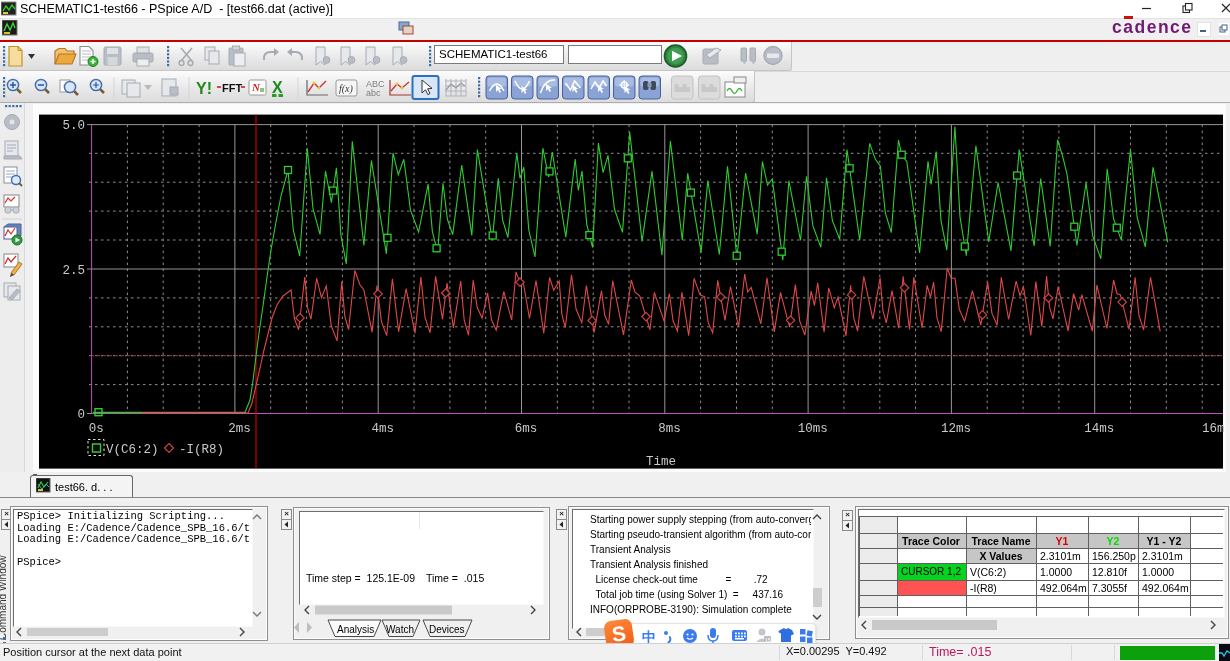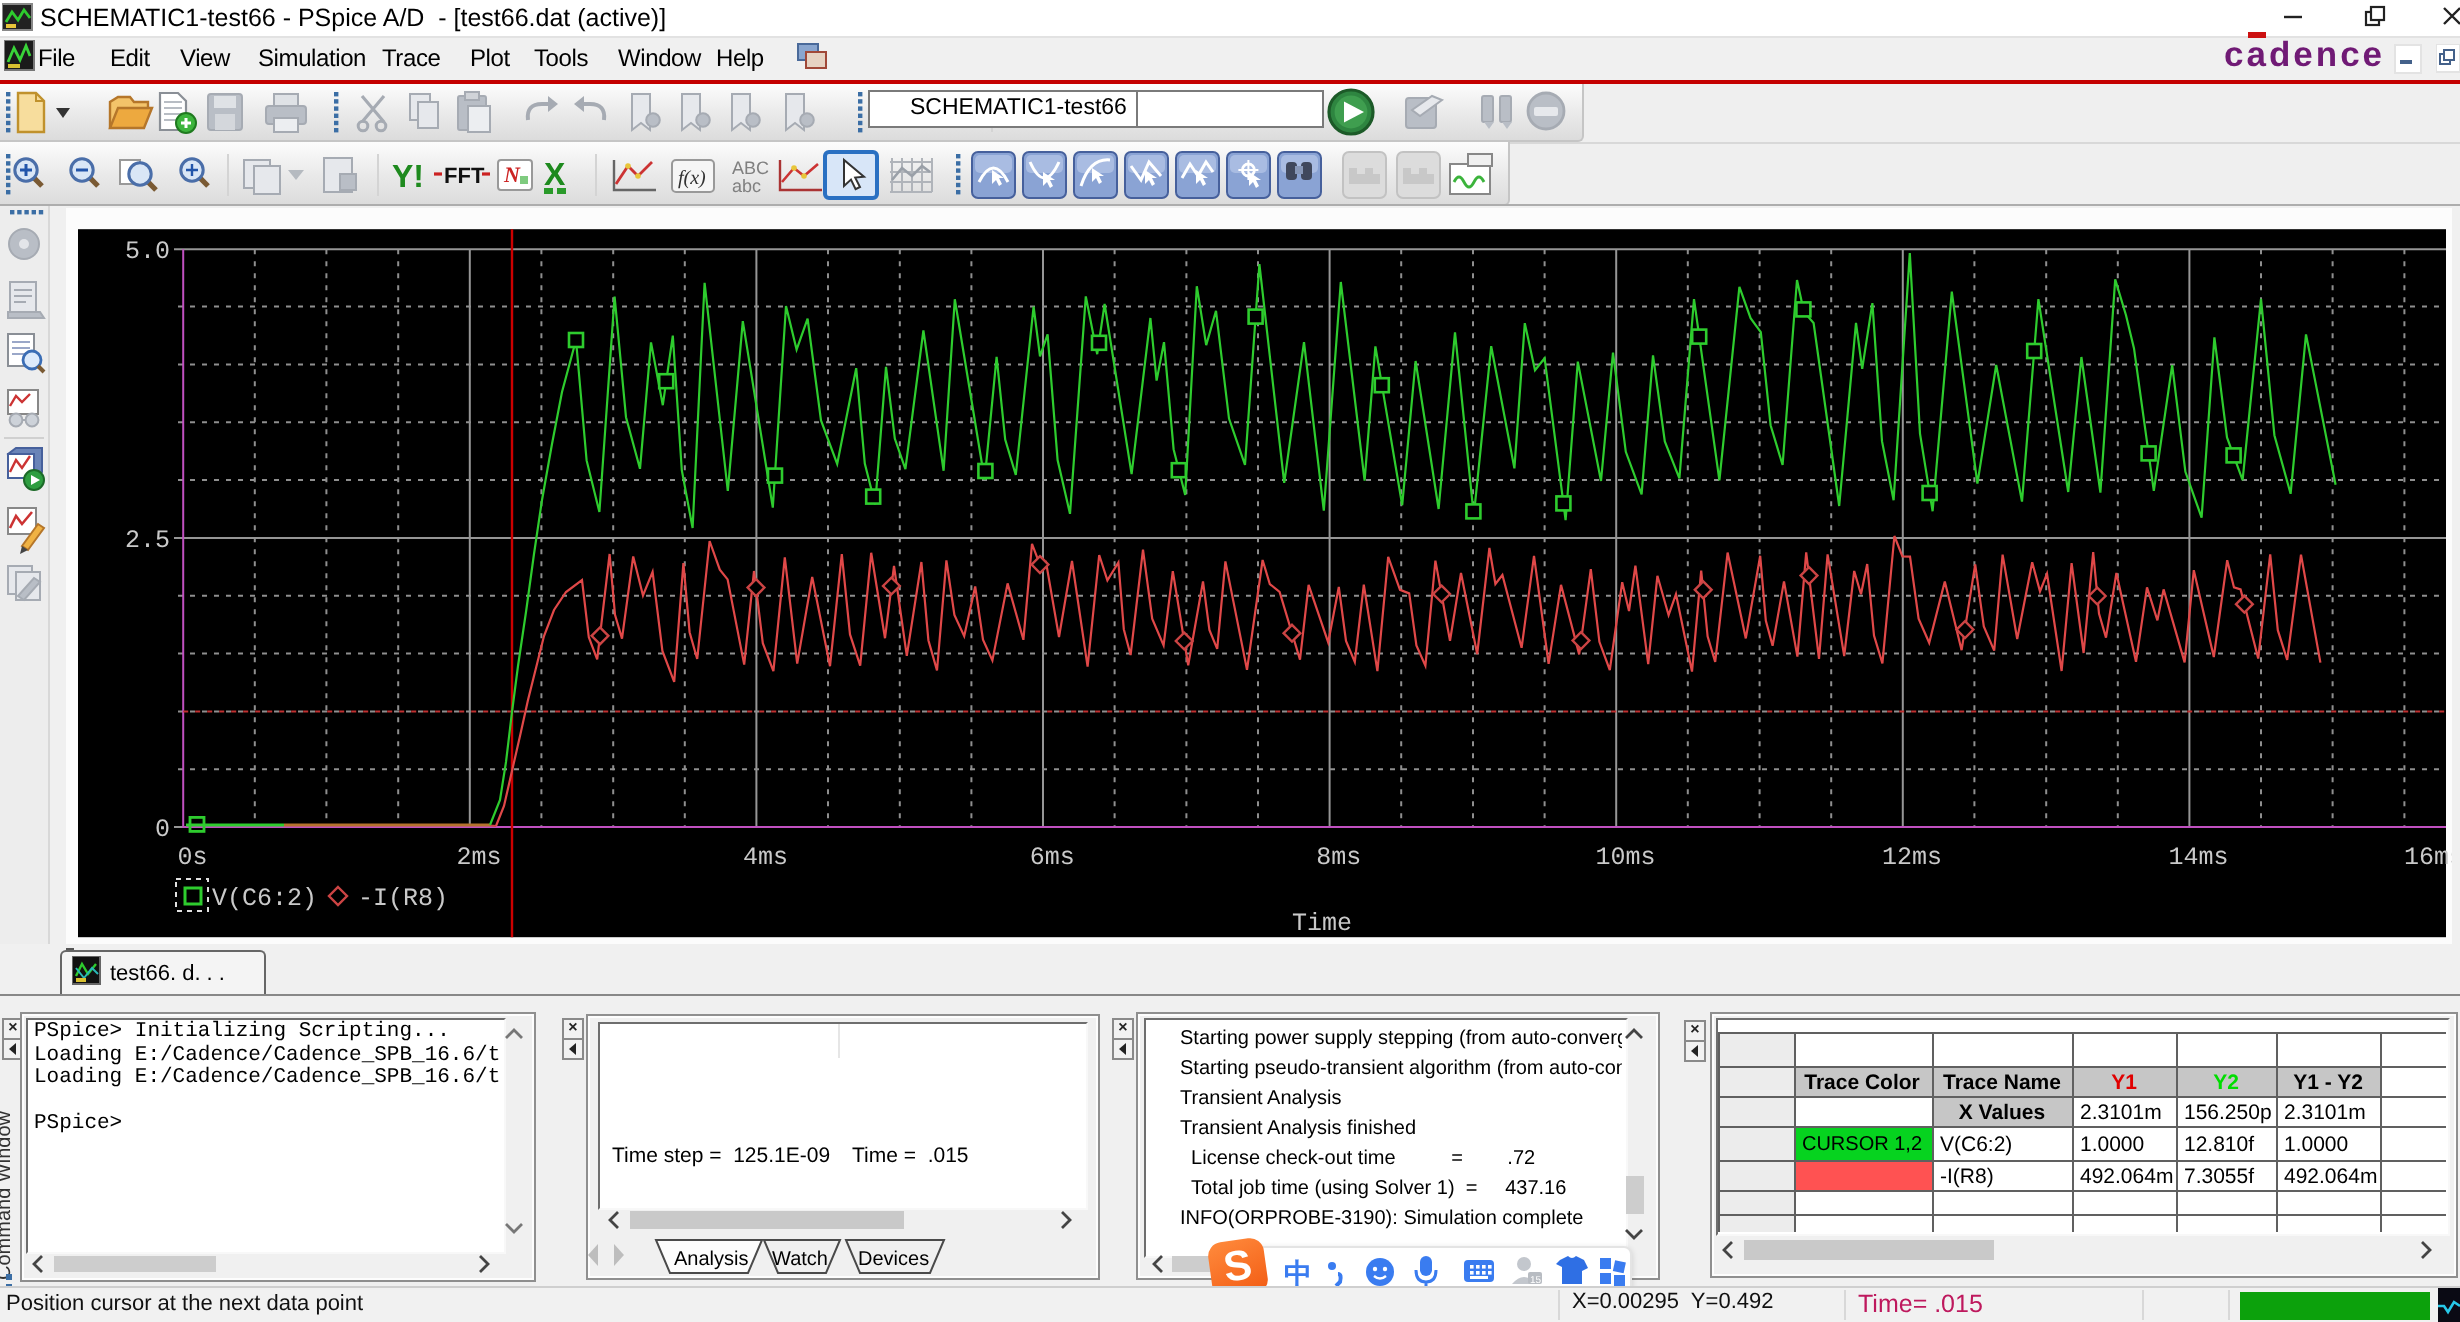--- a/index.html
+++ b/index.html
@@ -23,31 +23,20 @@
  <rect x="51.5" y="3.5" width="6.5" height="6.5" fill="#fff" stroke="#222" stroke-width="1.1"></rect>
  <path d="M88 4 L96 12 M96 4 L88 12" stroke="#222" stroke-width="1.2"></path>
 </svg>
 
 <div class="ab" style="left:0;top:18px;width:1230px;height:22px;background:#f0f0f0;border-top:1px solid #e2e2e2;"></div>
 <svg class="ab" style="left:2px;top:20px" width="16" height="16" viewBox="0 0 16 16">
  <rect x="0" y="0" width="15" height="15" fill="#1a1a1a" stroke="#777"></rect>
  <path d="M2 11 L5 4 L8 10 L11 3 L13 8" stroke="#39d439" stroke-width="1.4" fill="none"></path>
  <rect x="2" y="12" width="6" height="2" fill="#d8c030"></rect>
 </svg>
-<div class="ab" style="left:0;top:21.5px;width:1230px;height:18px;font-size:12px;letter-spacing:-0.2px;color:#000;">
- <span class="ab" style="left:19px;">File</span>
- <span class="ab" style="left:55px;">Edit</span>
- <span class="ab" style="left:90px;">View</span>
- <span class="ab" style="left:129px;">Simulation</span>
- <span class="ab" style="left:191px;">Trace</span>
- <span class="ab" style="left:235px;">Plot</span>
- <span class="ab" style="left:267px;">Tools</span>
- <span class="ab" style="left:309px;">Window</span>
- <span class="ab" style="left:358px;">Help</span>
-</div>
 <svg class="ab" style="left:397px;top:19px" width="20" height="19" viewBox="0 0 20 19">
  <rect x="2" y="3" width="10" height="8" fill="#8aa6cf" stroke="#4a6a9a"></rect>
  <rect x="6" y="7" width="10" height="8" fill="#e6d2c2" stroke="#a04838"></rect>
 </svg>
 
 <div class="ab" style="left:1112px;top:17px;width:78px;height:20px;font-family:'Liberation Sans',sans-serif;font-weight:bold;font-size:17.5px;letter-spacing:1.5px;color:#701a75;">cadence</div>
 <div class="ab" style="left:1124px;top:16px;width:9px;height:2.5px;background:#cc1111;"></div>
 <div class="ab" style="left:1197px;top:22px;width:12px;height:13px;border:1px solid #e3e3e3;background:#fff;"></div>
 <div class="ab" style="left:1200px;top:30px;width:6px;height:1.5px;background:#44618a;"></div>
 <svg class="ab" style="left:1218px;top:22px" width="12" height="15" viewBox="0 0 12 15">
@@ -123,21 +112,21 @@
       <rect x="703" y="7" width="15" height="15" rx="1.5" fill="#b9bec6" stroke="#a6abb3"></rect>
       <path d="M706 13 L716 6 L721 8 L710 16 Z" fill="#e6e8ec" stroke="#a6abb3"></path>
       <line x1="496" y1="5" x2="496" y2="24" stroke="#d4d4d4"></line>
       <rect x="741" y="6" width="5.5" height="13" rx="1" fill="#b9bec6" stroke="#a6abb3"></rect>
       <rect x="750" y="6" width="5.5" height="13" rx="1" fill="#b9bec6" stroke="#a6abb3"></rect>
       <path d="M742 19 L744.5 22.5 L747 19 Z" fill="#b9bec6"></path>
       <path d="M751 19 L753.5 22.5 L756 19 Z" fill="#b9bec6"></path>
       <circle cx="773" cy="13.5" r="9" fill="#b9bec6" stroke="#a6abb3" stroke-width="1.4"></circle>
       <rect x="767" y="11.5" width="12" height="4.5" rx="1" fill="#e6e8ec"></rect>
     </svg>
-<div class="ab" style="left:434px;top:45px;width:124px;height:17px;background:#fff;border:1px solid #7a7a7a;font-size:11.5px;color:#000;padding-left:20px;line-height:17px;">SCHEMATIC1-test66</div>
+<div class="ab" style="left:434px;top:45px;width:124px;height:17px;background:#fff;border:1px solid #7a7a7a;font-size:11.5px;color:#000;padding-left:4px;line-height:17px;">SCHEMATIC1-test66</div>
 <div class="ab" style="left:568px;top:45px;width:92px;height:17px;background:#fff;border:1px solid #7a7a7a;"></div>
 
 <div class="ab" style="left:0;top:71px;width:1230px;height:32px;background:#efefef;border-top:1px solid #d8d8d8;"></div>
 <div class="ab" style="left:0;top:71px;width:754px;height:31px;background:linear-gradient(#fcfcfc,#e9e9e9 55%,#dcdcdc);border-bottom:1px solid #c5c5c5;border-right:1px solid #c5c5c5;border-radius:0 0 3px 0;"></div>
 <div class="ab" style="left:0;top:102px;width:1230px;height:1px;background:#adadad;"></div>
 <svg class="ab" style="left:0;top:72px" width="754" height="31" viewBox="0 0 754 31">
       <rect x="3" y="5.0" width="2.2" height="2.2" fill="#3b6ea5"></rect>
       <rect x="3" y="8.6" width="2.2" height="2.2" fill="#3b6ea5"></rect>
       <rect x="3" y="12.2" width="2.2" height="2.2" fill="#3b6ea5"></rect>
       <rect x="3" y="15.8" width="2.2" height="2.2" fill="#3b6ea5"></rect>

